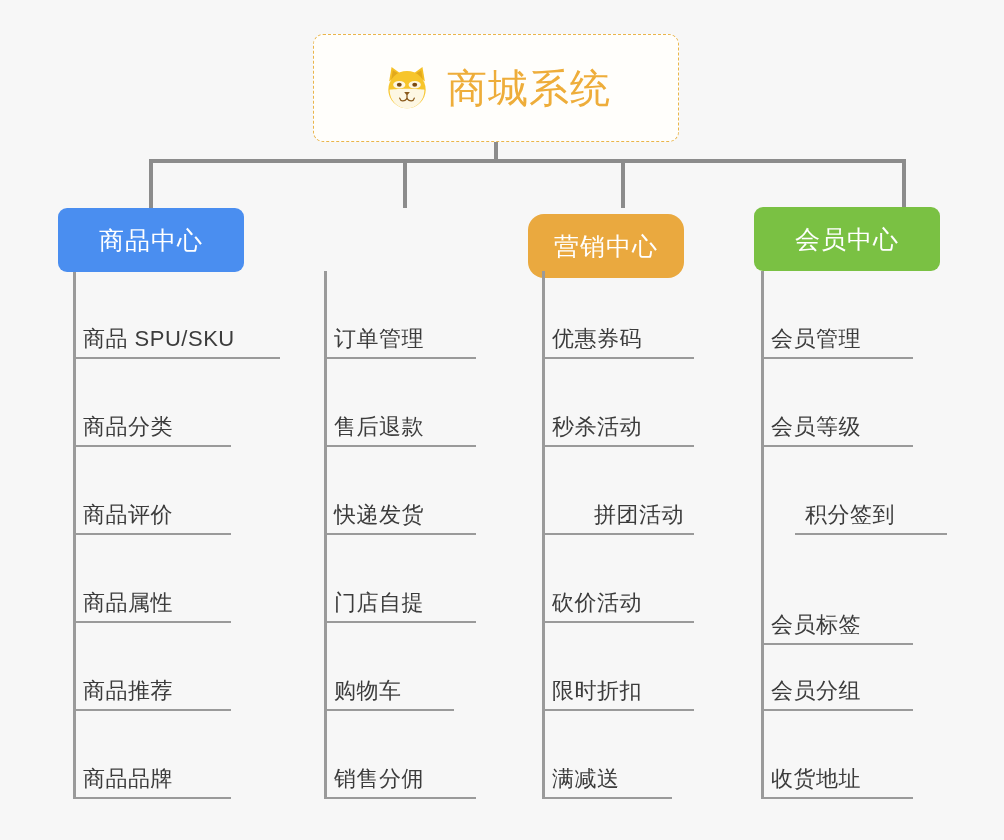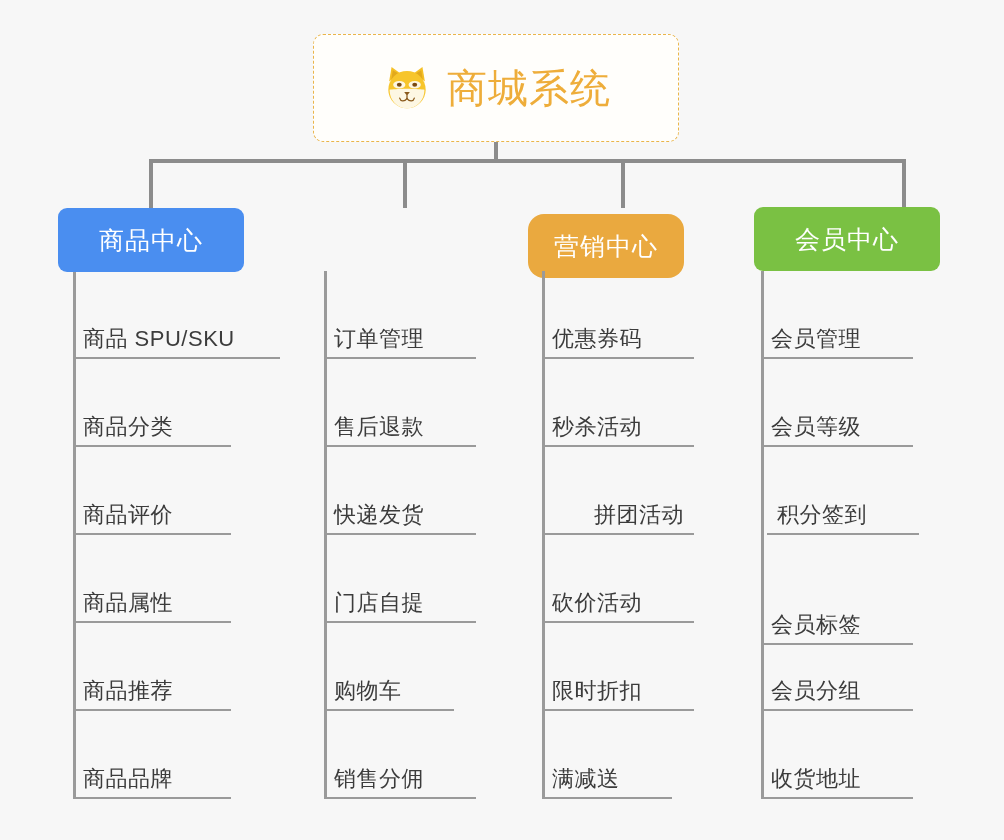--- a/index.html
+++ b/index.html
@@ -235,21 +235,21 @@
   <div class="spine" style="left:761px; top:271px; height:528px;"></div>
 
   <div class="leaf" style="left:761px; top:271px; width:152px;">
     <span class="leaf-label">会员管理</span>
     <span class="leaf-rule" style="width:152px;"></span>
   </div>
   <div class="leaf" style="left:761px; top:359px; width:152px;">
     <span class="leaf-label">会员等级</span>
     <span class="leaf-rule" style="width:152px;"></span>
   </div>
-  <div class="leaf" style="left:767px; top:447px; width:152px;">
+  <div class="leaf" style="left:795px; top:447px; width:152px;">
     <span class="leaf-label">积分签到</span>
     <span class="leaf-rule" style="width:152px;"></span>
   </div>
   <div class="leaf" style="left:761px; top:557px; width:152px;">
     <span class="leaf-label">会员标签</span>
     <span class="leaf-rule" style="width:152px;"></span>
   </div>
   <div class="leaf" style="left:761px; top:623px; width:152px;">
     <span class="leaf-label">会员分组</span>
     <span class="leaf-rule" style="width:152px;"></span>

